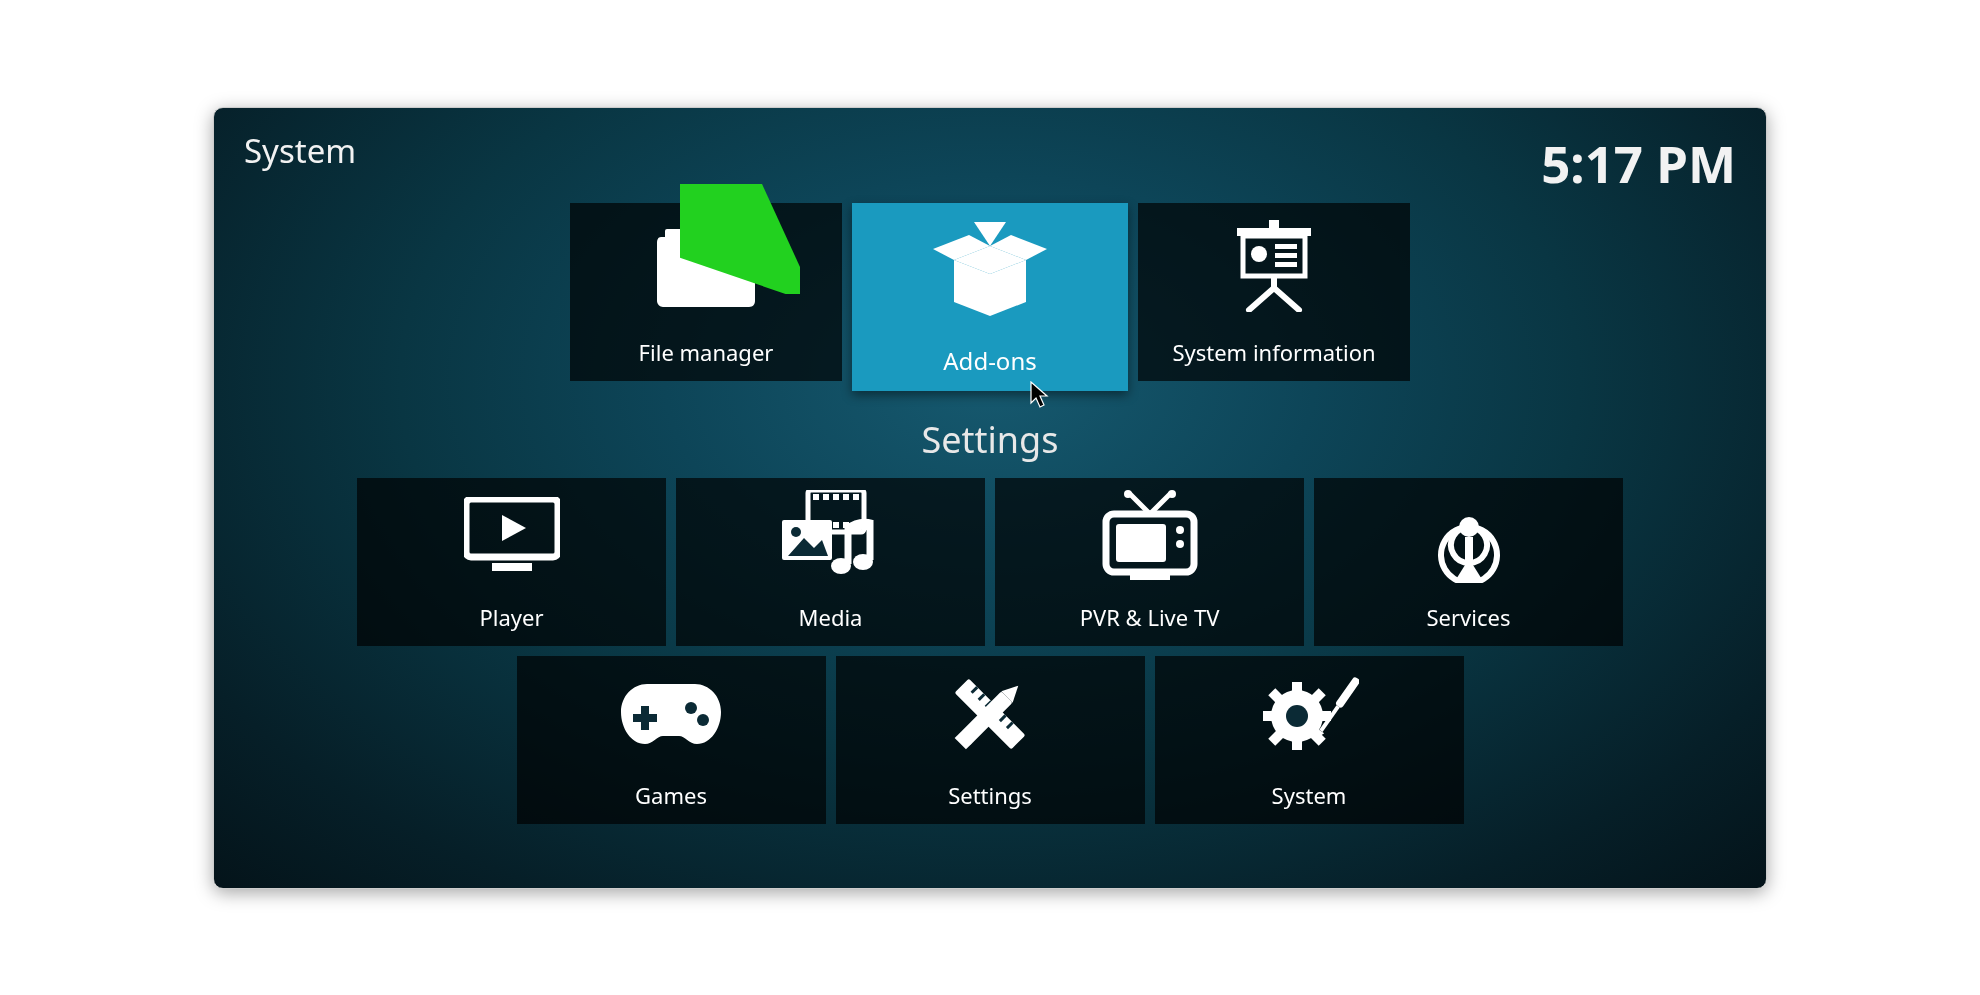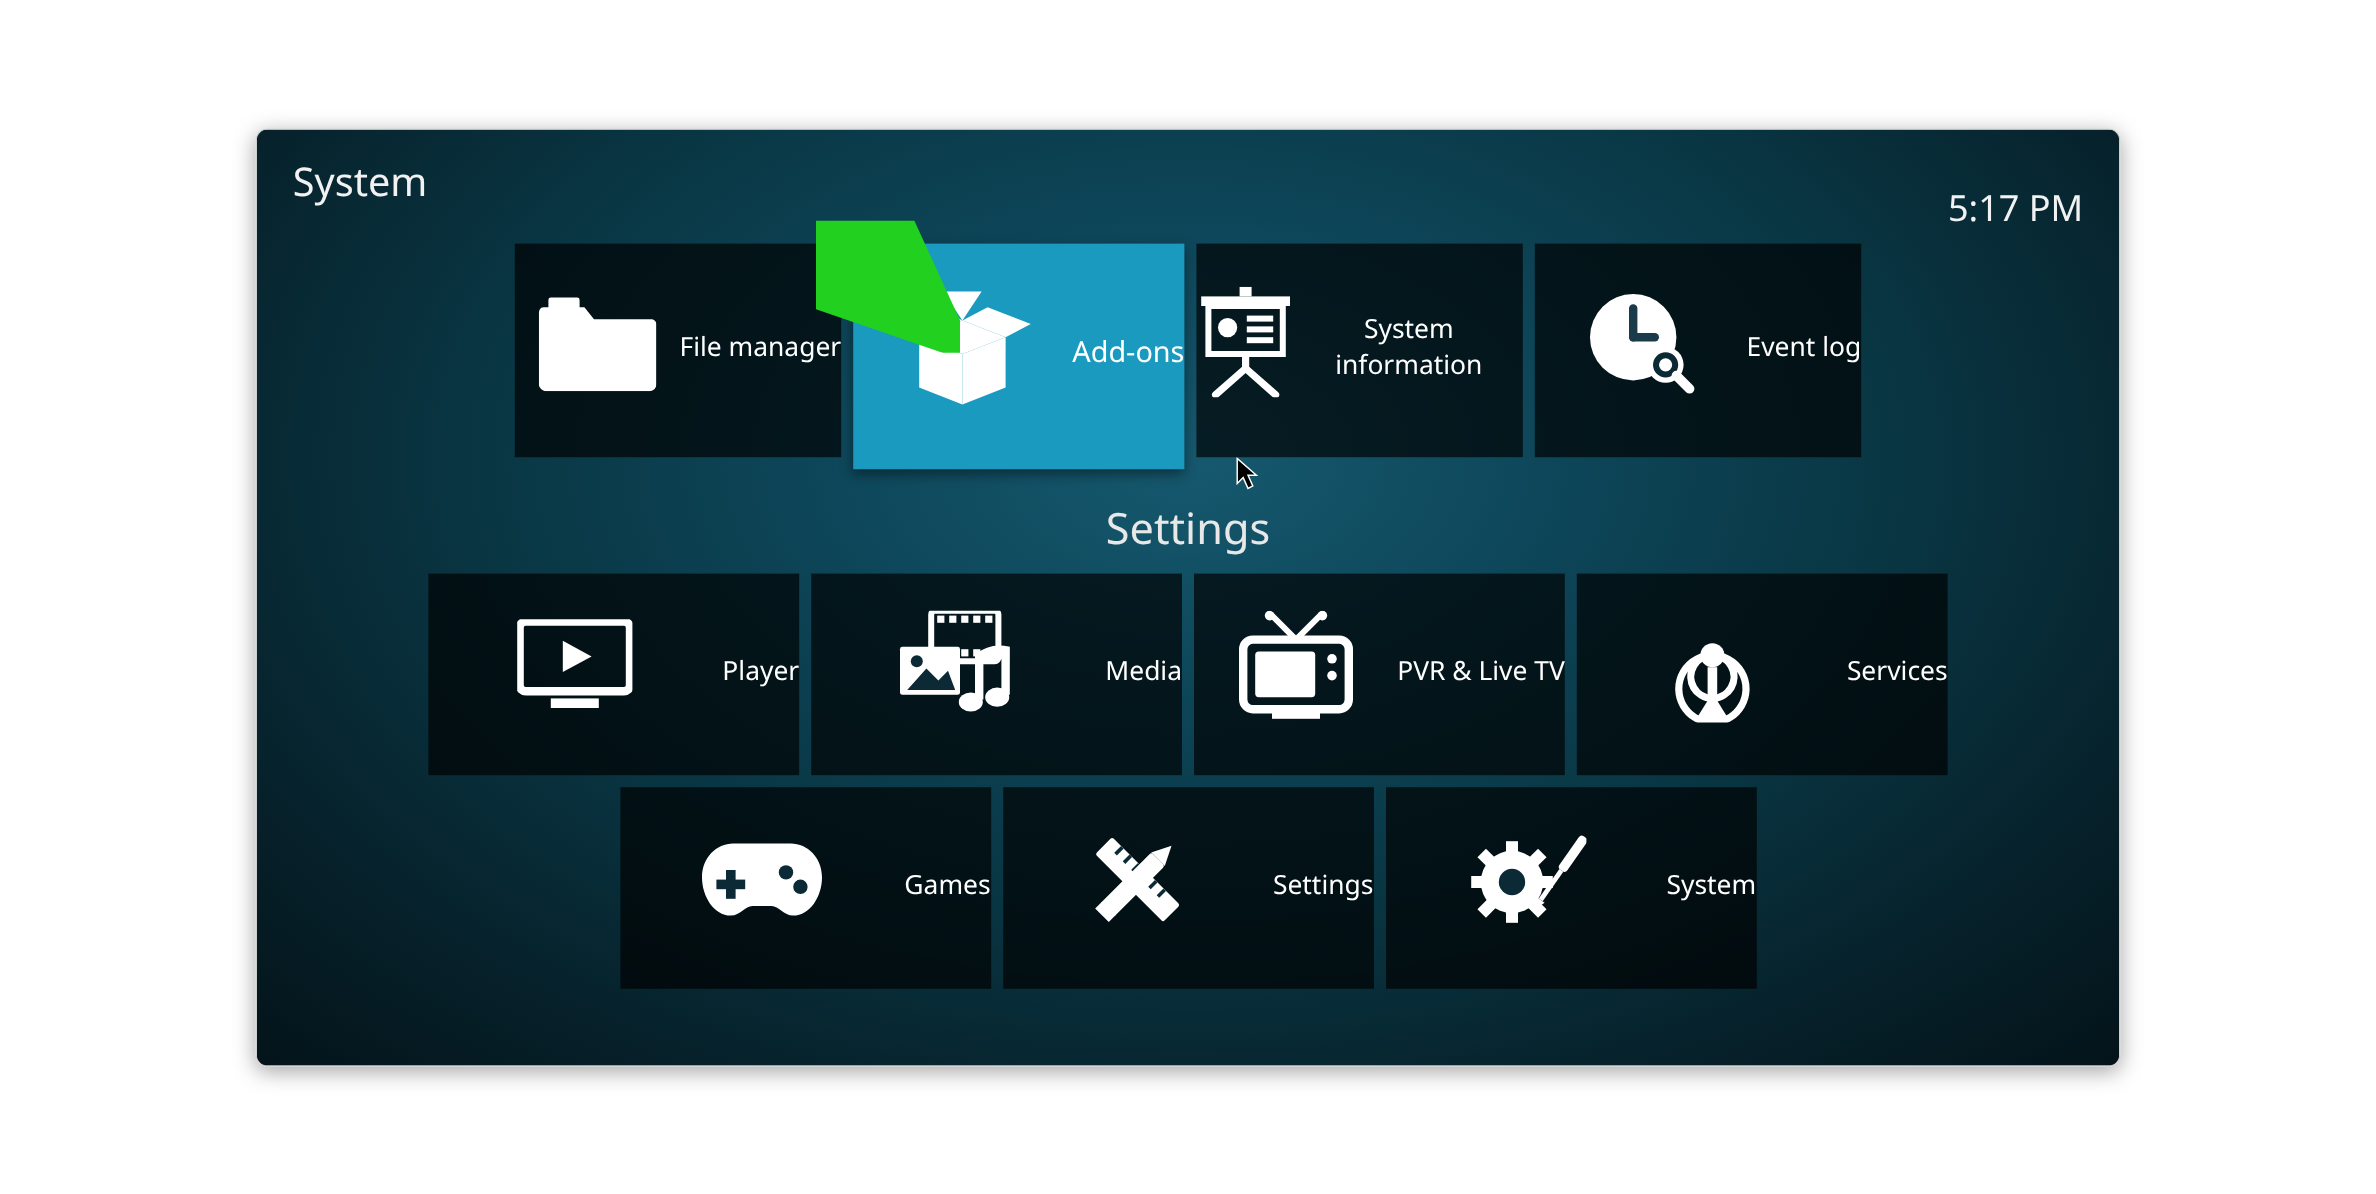--- a/index.html
+++ b/index.html
@@ -30,43 +30,43 @@
     display:flex;
     justify-content:space-between;
     align-items:flex-start;
     color:#f2f2f2;
   }
   .top-title{
     font-size:33px;
     font-weight:400;
   }
   .clock{
-    font-size:30px;
-    font-weight:400;
-    margin-top:24px;
+    font-size:51px;
+    font-weight:700;
   }
 
   .content{
     position:absolute;
     top:95px;
     left:0;right:0;
     text-align:center;
   }
 
   .row{
     display:flex;
     justify-content:center;
     gap:10px;
   }
 
   .tile{
     width:272px;
     height:174px;
     background:rgba(0,0,0,0.68);
     display:flex;
+    flex-direction:column;
     align-items:center;
     justify-content:flex-end;
     padding-bottom:14px;
     box-sizing:border-box;
     color:#fff;
     position:relative;
   }
   .tile .label{
     font-size:22px;
     font-weight:400;
@@ -171,33 +171,20 @@
             <rect x="42" y="33" width="22" height="5"></rect>
             <rect x="42" y="42" width="22" height="5"></rect>
             <rect x="38" y="56" width="6" height="14"></rect>
             <line x1="41" y1="68" x2="16" y2="90" stroke="#fff" stroke-width="6" stroke-linecap="round"></line>
             <line x1="41" y1="68" x2="66" y2="90" stroke="#fff" stroke-width="6" stroke-linecap="round"></line>
           </svg>
         </div>
         <div class="label">System information</div>
       </div>
 
-      <div class="tile">
-        <div class="icon-wrap">
-          <svg width="92" height="88" viewBox="0 0 92 88" fill="#fff">
-            <circle cx="40" cy="40" r="36"></circle>
-            <path d="M40 40 L40 16" stroke="#1a3b4a" stroke-width="7" stroke-linecap="round" fill="none"></path>
-            <path d="M40 40 L58 40" stroke="#1a3b4a" stroke-width="7" stroke-linecap="round" fill="none"></path>
-            <circle cx="67" cy="63" r="15" fill="#fff"></circle>
-            <circle cx="67" cy="63" r="8" fill="none" stroke="#0b2a35" stroke-width="5"></circle>
-            <line x1="76" y1="72" x2="87" y2="83" stroke="#fff" stroke-width="8" stroke-linecap="round"></line>
-          </svg>
-        </div>
-        <div class="label">Event log</div>
-      </div>
     </div>
 
     <div class="section-title">Settings</div>
 
     <div class="row settings-row">
 
       <div class="tile">
         <div class="icon-wrap">
           <svg width="96" height="78" viewBox="0 0 96 78" fill="#fff">
             <rect x="2" y="2" width="92" height="58" rx="5" fill="none" stroke="#fff" stroke-width="7"></rect>

